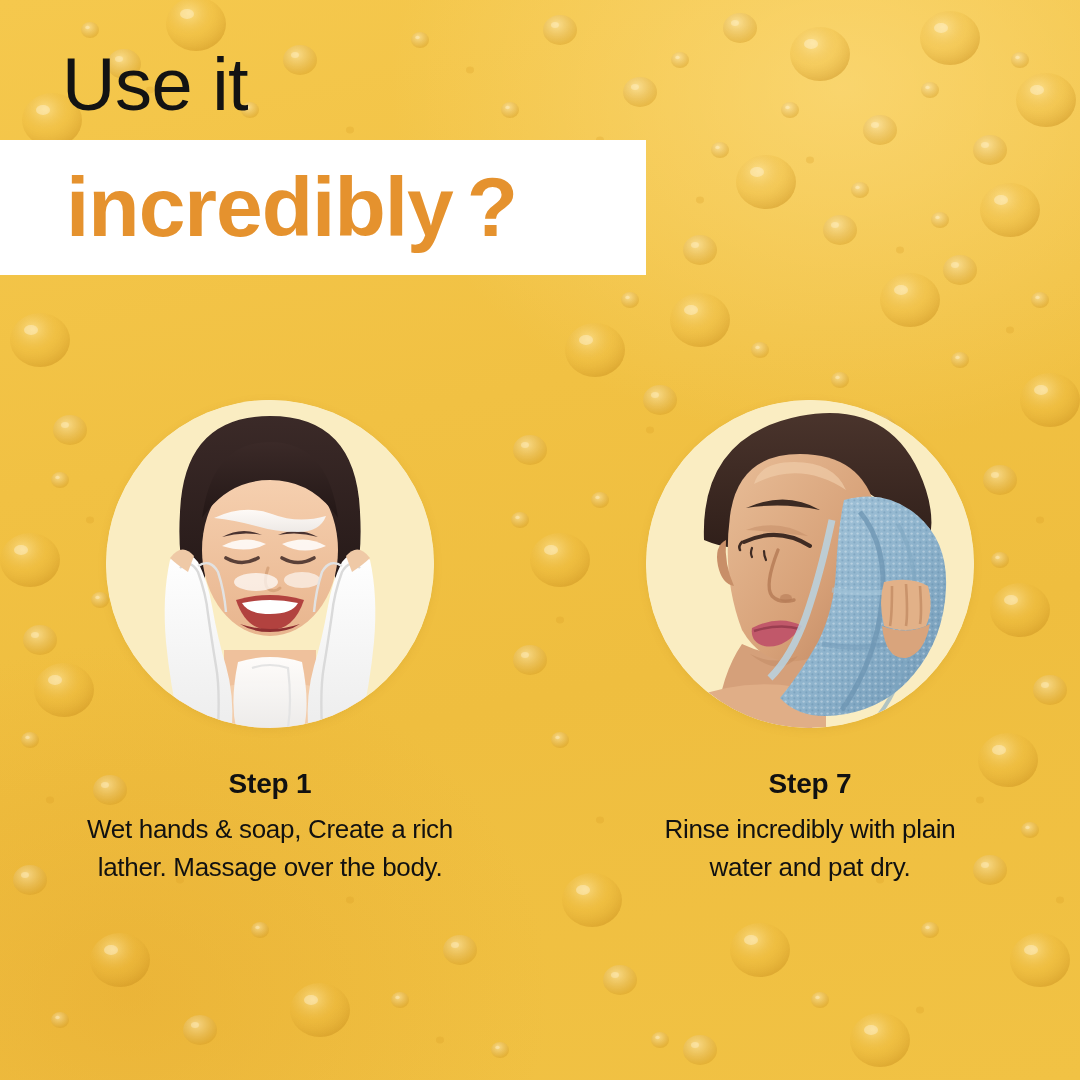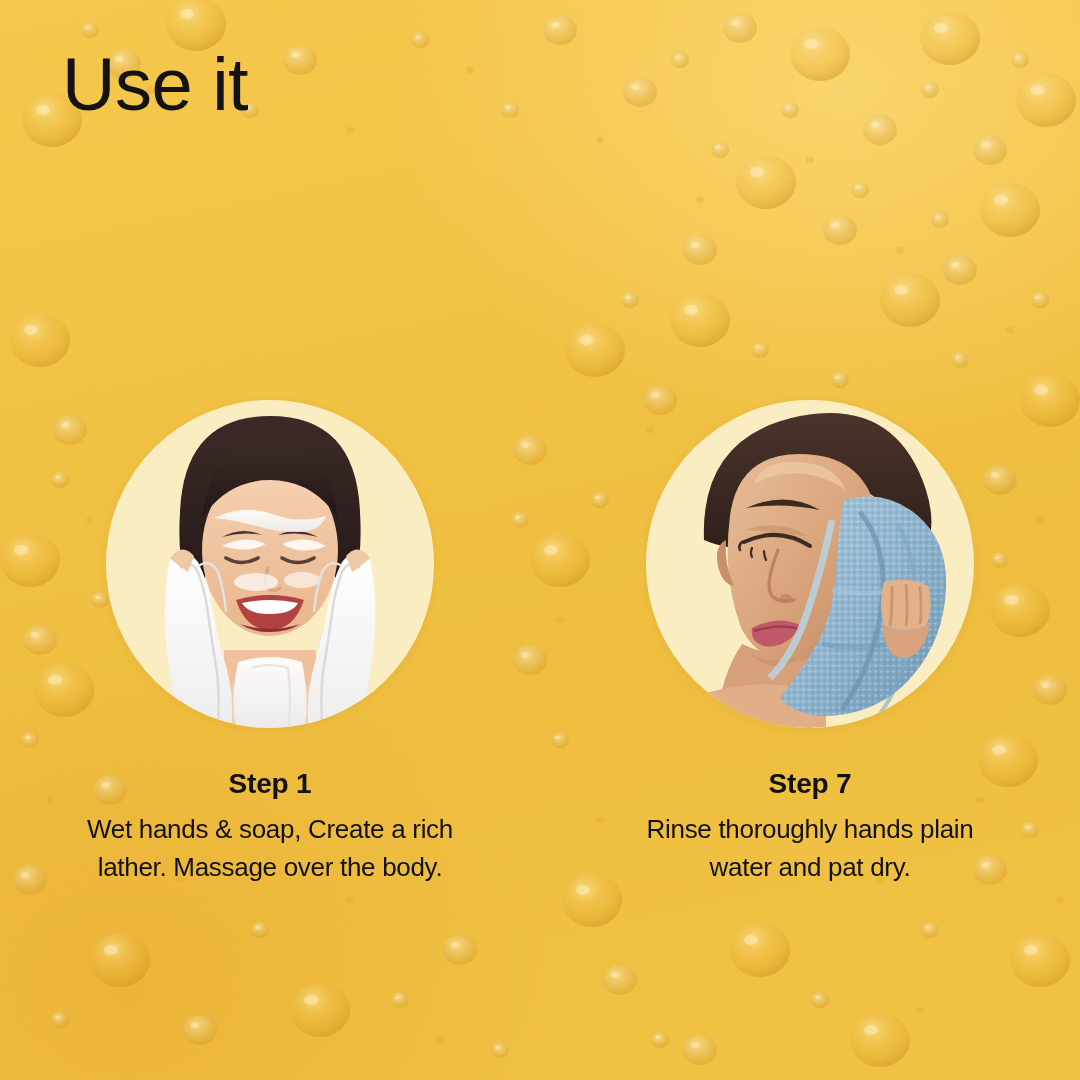--- a/index.html
+++ b/index.html
@@ -258,20 +258,25 @@
       <use href="#tinydrop" x="350" y="900"></use>
       <use href="#tinydrop" x="180" y="880"></use>
       <use href="#tinydrop" x="440" y="1040"></use>
       <use href="#tinydrop" x="920" y="1010"></use>
       <use href="#tinydrop" x="1060" y="900"></use>
     </svg>
   </div>
 
   <div class="headline-top">Use it</div>
 
+  <div class="headline-band">
+    <div class="headline-band-inner">
+      <span>incredibly</span><span class="qmark">?</span>
+    </div>
+  </div>
 
   <div class="steps">
 
     <div class="step step-1">
       <div class="circle">
         <svg viewBox="0 0 328 328" xmlns="http://www.w3.org/2000/svg">
           <defs>
             <clipPath id="c1">
                 <circle cx="164" cy="164" r="164"></circle>
               </clipPath>
@@ -409,18 +414,18 @@
             <path d="M238,182 q26,-6 44,4 q6,22 -2,40 q-20,8 -42,0 q-6,-24 0,-44z" fill="#E2B188"></path>
             <path d="M246,186 q0,30 -2,40" stroke="#C9936B" stroke-width="2.6" fill="none"></path>
             <path d="M260,184 q2,30 0,42" stroke="#C9936B" stroke-width="2.6" fill="none"></path>
             <path d="M274,186 q2,28 0,38" stroke="#C9936B" stroke-width="2.6" fill="none"></path>
             <path d="M236,226 q26,10 48,-2 q-6,30 -24,34 q-20,2 -24,-32z" fill="#D9A47C"></path>
 
           </g>
         </svg>
       </div>
       <div class="step-title">Step 7</div>
-      <div class="step-desc">Rinse thoroughly hands plain
+      <div class="step-desc">Rinse incredibly with plain
 water and pat dry.</div>
     </div>
 
   </div>
 </div>
 
 </body></html>

